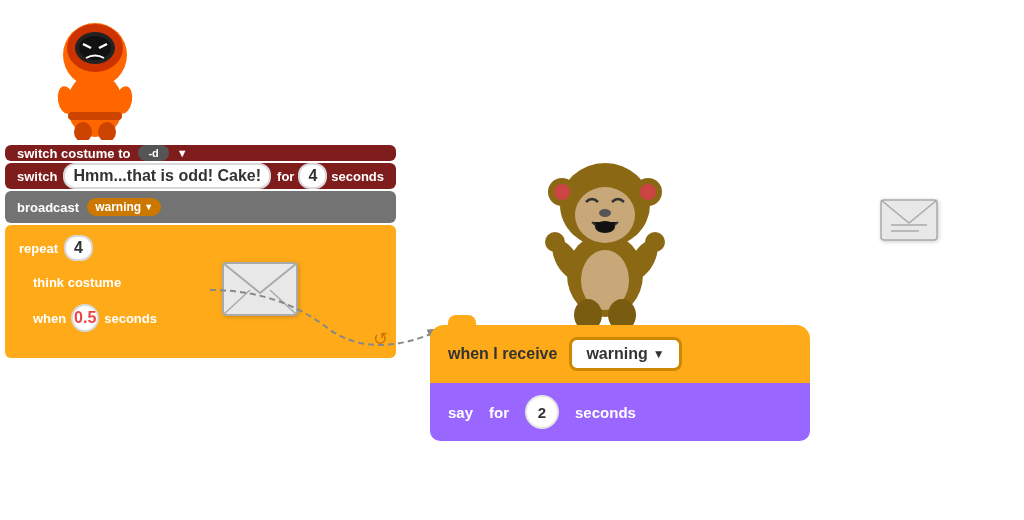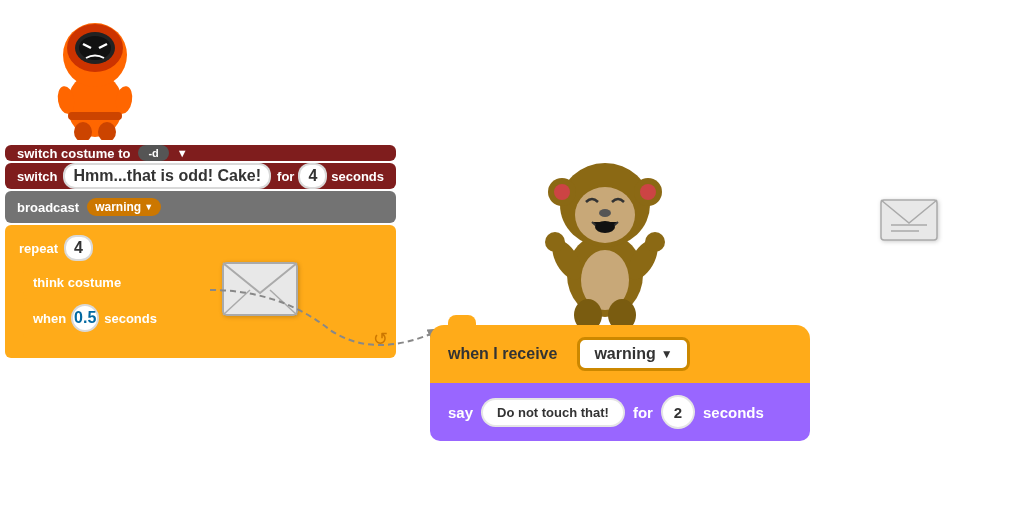--- a/index.html
+++ b/index.html
@@ -190,21 +190,21 @@
       <span>repeat</span>
       <span class="input-pill" style="margin-left:6px; background:white; color:#333;">4</span>
     </div>
 
     <div class="orange-inner-block" style="margin-left:14px;">
       <span>think costume</span>
     </div>
 
     <div class="orange-inner-block" style="margin-left:14px;">
       <span>when</span>
-      <span class="input-pill" style="margin:0 5px; background:white; color:#0369a1; border-radius:50%; width:28px; height:28px; display:inline-flex; align-items:center; justify-content:center; padding:0;">0.5</span>
+      <span class="input-pill" style="margin:0 5px; background:white; color:#ef4444; border-radius:50%; width:28px; height:28px; display:inline-flex; align-items:center; justify-content:center; padding:0;">0.5</span>
       <span>seconds</span>
     </div>
 
     <span class="undo-arrow">↺</span>
   </div>
 </div>
 
 <div style="position:absolute; top:255px; left:220px;">
   <svg width="80" height="65" viewBox="0 0 80 65" class="env">
     <rect x="3" y="8" width="74" height="52" rx="4" fill="#e8e8e8" stroke="#aaa" stroke-width="2"></rect>
@@ -263,35 +263,32 @@
     <ellipse cx="35" cy="122" rx="10" ry="10" fill="#8B6914"></ellipse>
     <ellipse cx="135" cy="122" rx="10" ry="10" fill="#8B6914"></ellipse>
 
     <ellipse cx="68" cy="195" rx="14" ry="16" fill="#7a5c10"></ellipse>
     <ellipse cx="102" cy="195" rx="14" ry="16" fill="#7a5c10"></ellipse>
   </svg>
 </div>
 
 <div style="position:absolute; top:325px; left:430px;">
 
-  <div style="background:#ffab19; border-radius:14px 14px 0 0; padding:12px 18px; display:flex; align-items:center; gap:20px; font-size:16px; font-weight:bold; color:#333; position:relative; min-width:380px;">
+  <div style="background:#ffab19; border-radius:14px 14px 0 0; padding:12px 18px; display:flex; align-items:center; gap:12px; font-size:16px; font-weight:bold; color:#333; position:relative; min-width:380px;">
 
     <div style="position:absolute; top:-10px; left:18px; width:28px; height:12px; background:#ffab19; border-radius:8px 8px 0 0;"></div>
     <span>when I receive</span>
     <div style="background:white; border:3px solid #cc8800; border-radius:8px; padding:5px 14px; display:inline-flex; align-items:center; gap:5px; font-size:16px; font-weight:bold; color:#333;">
       <span>warning</span>
       <span style="font-size:12px;">▼</span>
     </div>
   </div>
 
-  <div style="background:#9966ff; border-radius:0 0 10px 10px; padding:12px 18px; display:flex; align-items:center; gap:8px; font-size:15px; font-weight:bold; color:white; min-width:380px;">
+  <div style="background:#9966ff; border-radius:0 0 10px 10px; padding:12px 18px; display:flex; align-items:center; gap:16px; font-size:15px; font-weight:bold; color:white; min-width:380px;">
     <span>say</span>
-    <div style="background:white; border-radius:16px; padding:5px 14px; color:#333; font-size:13px; font-weight:bold; border:2px solid rgba(0,0,0,0.1);">
-      <span>Do not touch that!</span>
-    </div>
     <span>for</span>
     <div style="background:white; border-radius:50%; width:34px; height:34px; display:inline-flex; align-items:center; justify-content:center; color:#333; font-size:15px; font-weight:bold; border:2px solid rgba(0,0,0,0.1);">
       <span>2</span>
     </div>
     <span>seconds</span>
   </div>
 
 </div>
 
 </body></html>

